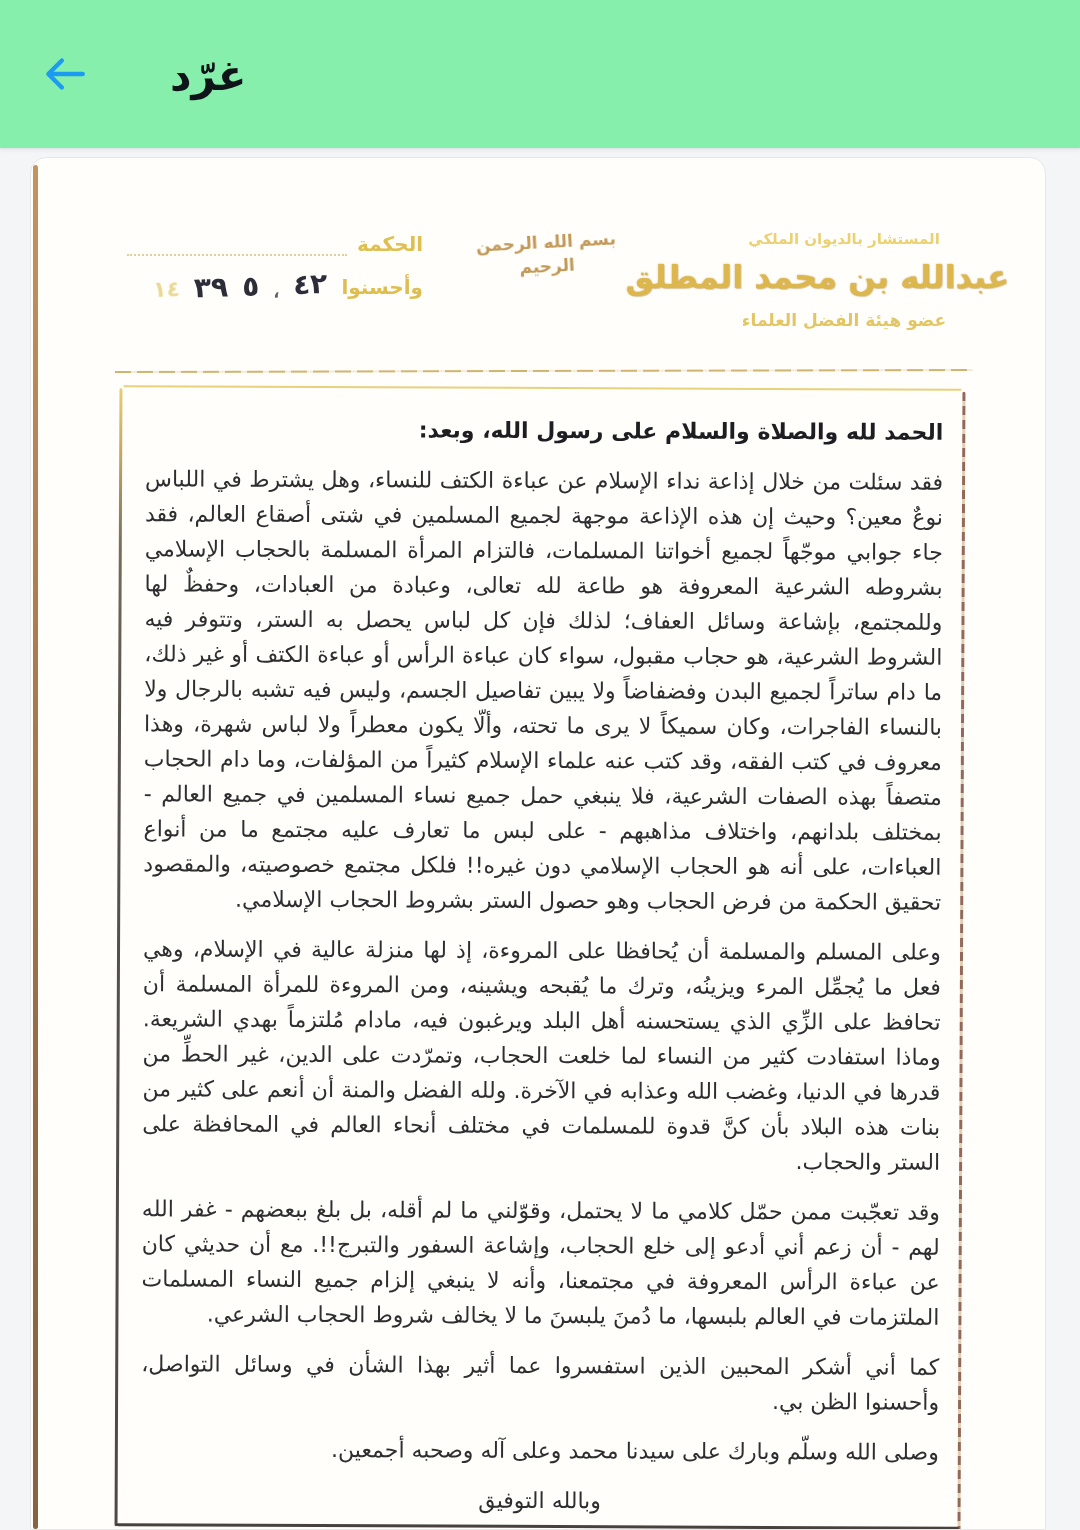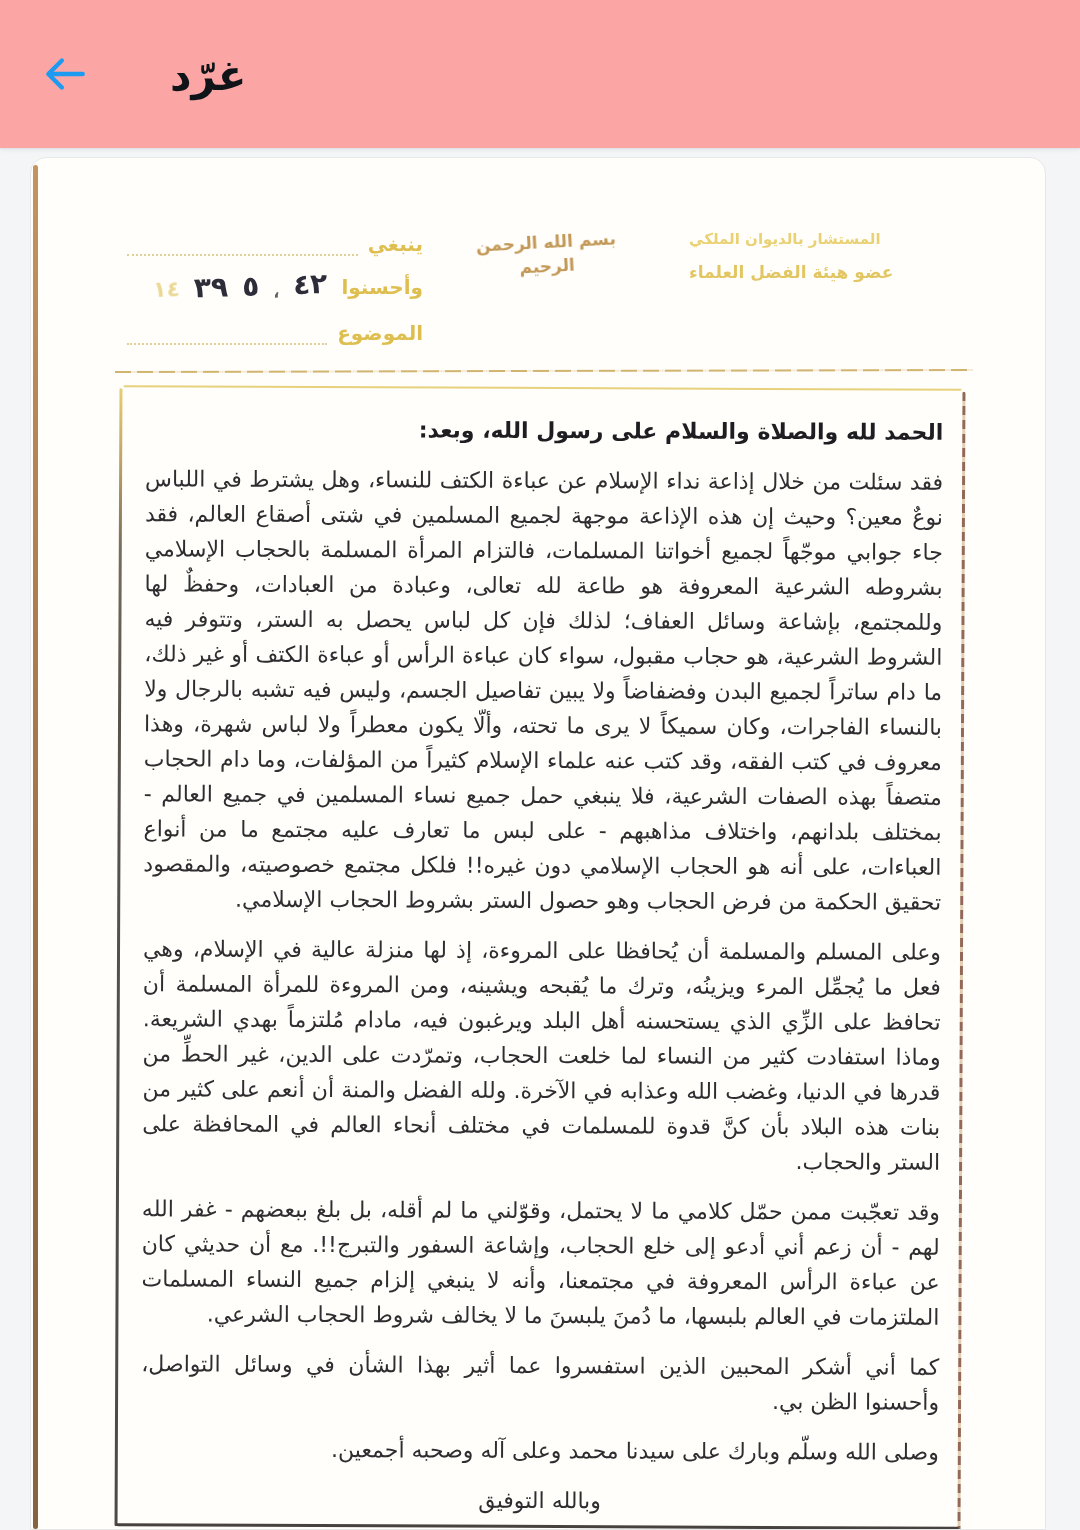--- a/index.html
+++ b/index.html
@@ -3,21 +3,21 @@
 <meta charset="utf-8">
 <style>
   * { margin:0; padding:0; box-sizing:border-box; }
   html,body { width:1080px; height:1530px; overflow:hidden; }
   body { font-family:"DejaVu Sans", sans-serif; background:#f4f5f6; }
   .screen { position:relative; width:1080px; height:1530px; }
 
   
   header.appbar {
     position:absolute; top:0; left:0; width:1080px; height:149px;
-    background:#fca5a5; border-bottom:1px solid #e1e4e8;
+    background:#86efac; border-bottom:1px solid #e1e4e8;
     box-shadow:0 1px 4px rgba(0,0,0,.07);
     display:flex; align-items:center; padding:0 38px; z-index:5;
   }
   .back-btn { background:none; border:none; width:54px; height:54px; cursor:pointer; display:flex; align-items:center; justify-content:center; }
   .back-btn svg { width:50px; height:50px; }
   h1.page-title { font-size:42px; font-weight:800; color:#0f1419; margin-right:0; margin-left:0; margin-top:2px; padding-left:78px; }
 
   
   main.content { position:absolute; top:149px; left:0; width:1080px; height:1381px; background:#f4f5f6; }
   figure.scan-card {
@@ -25,21 +25,21 @@
     background:#fffefb; border:1px solid #e5e7e9;
     border-radius:16px 16px 0 0; overflow:hidden;
   }
   .paper-edge {
     position:absolute; left:2px; top:7px; bottom:0; width:5px; border-radius:4px;
     background:linear-gradient(to bottom,#c08a52 0,#a9743f 30%,#8a5e33 70%,#7c5530 100%);
     opacity:.92;
   }
 
   
-  .lh-right { position:absolute; right:26px; top:72px; width:330px; text-align:left; direction:rtl; }
+  .lh-right { position:absolute; right:36px; top:72px; width:330px; text-align:center; direction:rtl; }
   .lh-line1 { font-size:15px; font-weight:700; color:#e4c653; filter:blur(.5px); opacity:.8; letter-spacing:1px; }
   .lh-name  { font-size:32px; font-weight:800; color:#d9b23f; white-space:nowrap;
               text-shadow:0 0 2px rgba(166,112,32,.6), 1px 1px 0 rgba(190,140,50,.35);
               filter:blur(.35px); margin-top:10px; opacity:.92; }
   .lh-line3 { font-size:17px; font-weight:700; color:#dfbd4a; filter:blur(.45px); opacity:.85; margin-top:14px; letter-spacing:.5px; }
 
   
   .bismillah {
     position:absolute; left:428px; top:72px; width:175px; text-align:center;
     font-size:17px; line-height:24px; font-weight:800; color:#b8873b;
@@ -99,43 +99,40 @@
     <h1 class="page-title">غرّد</h1>
   </header>
 
   <main class="content">
     <figure class="scan-card">
 
       <div class="paper-edge"></div>
 
       <div class="lh-right">
         <div class="lh-line1">المستشار بالديوان الملكي</div>
+        <div class="lh-name">عبدالله بن محمد المطلق</div>
         <div class="lh-line3">عضو هيئة الفضل العلماء</div>
       </div>
 
       <div class="bismillah">بسم الله الرحمن الرحيم</div>
 
       <div class="fields">
         <div class="frow">
-          <span class="flabel">ينبغي</span>
+          <span class="flabel">الحكمة</span>
           <span class="dots"></span>
         </div>
         <div class="frow date-row">
           <span class="flabel">وأحسنوا</span>
           <span class="date-hand">
             <span>٤٢</span>
             <span class="sep">،</span>
             <span>٥</span>
             <span>٣٩</span>
             <span class="date-century">١٤</span>
           </span>
-        </div>
-        <div class="frow" style="margin-top:18px;">
-          <span class="flabel">الموضوع</span>
-          <span class="dots"></span>
         </div>
       </div>
 
       <div class="separator"></div>
 
       <div class="textbox">
         <div class="edge edge-top"></div>
         <div class="edge edge-left"></div>
         <div class="edge edge-right"></div>
         <div class="edge edge-bottom"></div>

